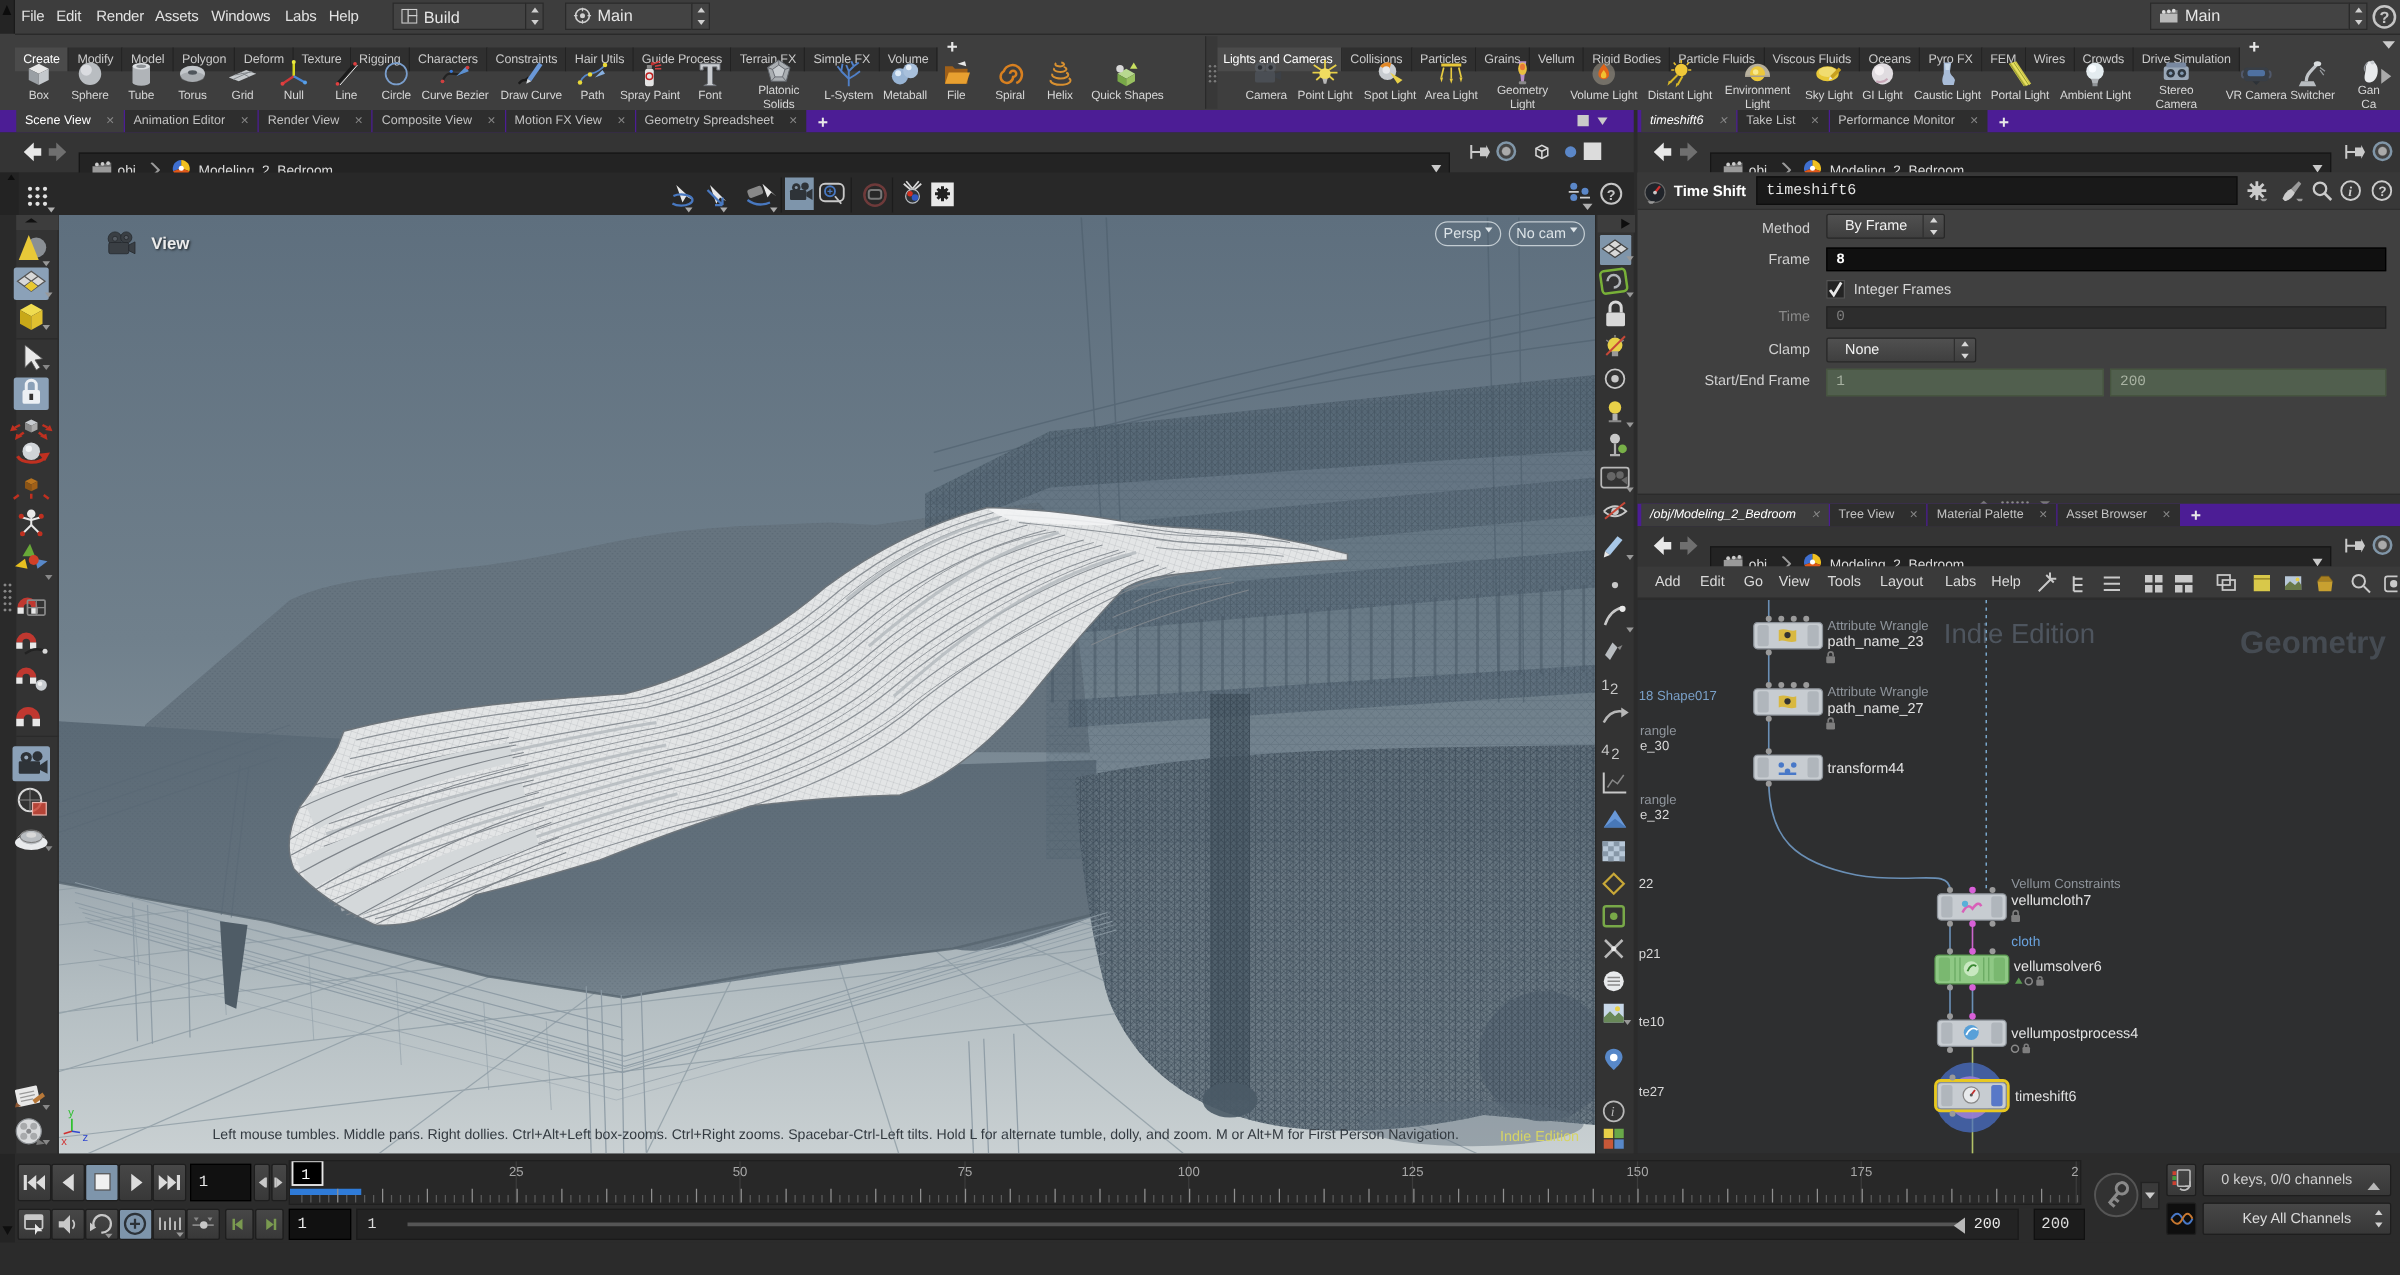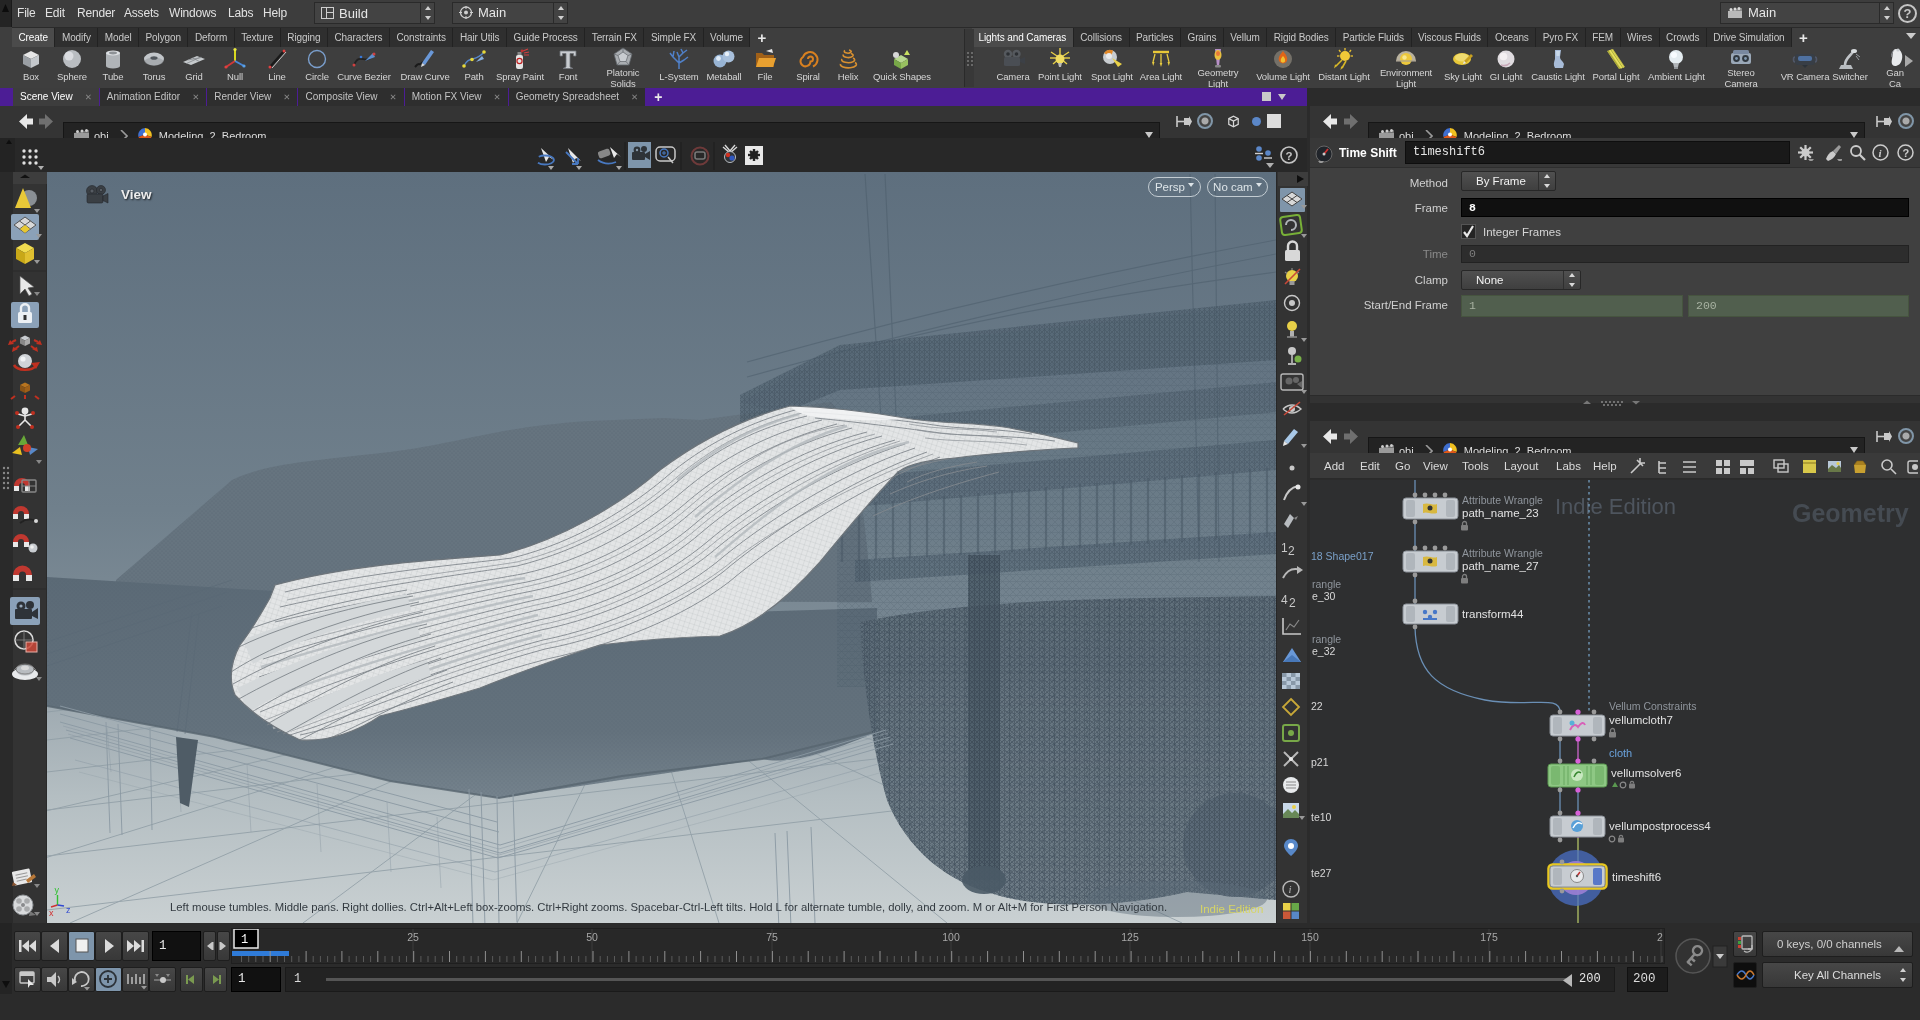--- a/index.html
+++ b/index.html
@@ -10,21 +10,21 @@
 #menubar{left:0;top:0;width:1920px;height:27px;background:#3d3d3d;}
 #menubar .mi{position:absolute;top:6px;color:#e2e2e2;font-size:12px;letter-spacing:-0.2px;}
 .ddbox{position:absolute;height:22px;top:2px;background:#434343;border:1px solid #2a2a2a;color:#e6e6e6;font-size:13px;line-height:20px;}
 .spbtn{position:absolute;top:2px;width:15px;height:22px;background:#434343;border:1px solid #2a2a2a;}
 .spbtn:before,.spbtn:after{content:"";position:absolute;left:3.5px;border:3px solid transparent;}
 .spbtn:before{top:3px;border-bottom:4px solid #d0d0d0;border-top-width:0;}
 .spbtn:after{bottom:3px;border-top:4px solid #d0d0d0;border-bottom-width:0;}
 
 #shelf{left:0;top:27px;width:1920px;height:61px;background:#3e3e3e;}
 .shelftabs{position:absolute;top:1px;height:19px;white-space:nowrap;font-size:0;}
-.stab{display:inline-block;height:19px;line-height:19px;padding:0 6.5px;color:#c9c9c9;font-size:10px;letter-spacing:-0.1px;background:#2f2f2f;border-right:1px solid #222;vertical-align:top;}
+.stab{display:inline-block;height:19px;line-height:19px;padding:0 6.5px;color:#c9c9c9;font-size:10px;letter-spacing:-0.1px;background:#2f2f2f;border-right:1px solid #222;vertical-align:top;margin-top:10px;}
 .stab.on{background:#4b4b4b;color:#fff;}
 .plus{display:inline-block;color:#e8e8e8;font-weight:bold;font-size:15px;padding:0 7px;line-height:19px;vertical-align:top;}
 .shtool{position:absolute;top:20px;width:56px;text-align:center;color:#d6d6d6;font-size:9.5px;letter-spacing:-0.1px;}
 .shtool .ic{display:block;margin:0 auto;width:26px;height:25px;}
 .shtool .lb{display:block;line-height:10.5px;margin-top:0px;white-space:nowrap;}
 
 .ptabbar{background:#4c1d95;height:18px;white-space:nowrap;overflow:hidden;font-size:0;}
 .ptab{display:inline-block;height:18px;line-height:17px;padding:0 7px;color:#c3c3c3;font-size:10px;background:#2e2e2e;margin-right:1px;vertical-align:top;}
 .ptab.on{background:#3d3d3d;color:#fff;}
 .ptab .x{color:#888;font-size:8.5px;padding-left:12px;}
@@ -1174,20 +1174,24 @@
           <circle cx="18" cy="7" r="1.7" fill="#565c63"></circle>
           <rect x="4" y="11" width="16" height="9" rx="1.5"></rect>
           <path d="M20 13 L25 10.5 L25 20 L20 17.5 Z"></path>
         </g>
       </svg>
 
 <div class="abs" style="left:1101px;top:5px;width:53px;height:20px;border:1.3px solid #c3ccd2;border-radius:10px;color:#dde4e8;font-size:11.5px;text-align:center;line-height:18px;">Persp <span style="display:inline-block;width:0;height:0;border:3.5px solid transparent;border-top:4.5px solid #dde4e8;vertical-align:1px;"></span></div>
 <div class="abs" style="left:1160px;top:5px;width:61px;height:20px;border:1.3px solid #c3ccd2;border-radius:10px;color:#dde4e8;font-size:11.5px;text-align:center;line-height:18px;">No cam <span style="display:inline-block;width:0;height:0;border:3.5px solid transparent;border-top:4.5px solid #dde4e8;vertical-align:1px;"></span></div>
 </div>
 
+<div class="abs ptabbar" style="left:1310px;top:88px;width:610px;">
+  <span style="display:inline-block;width:3px;"></span><span class="ptab on" style="font-style:italic;">timeshift6<span class="x">✕</span></span><span class="ptab">Take List<span class="x">✕</span></span><span class="ptab">Performance Monitor<span class="x">✕</span></span><span class="pplus">+</span>
+  
+</div>
 <div class="abs pathbar" style="left:1310px;top:106px;width:610px;">
   <svg class="backarr" style="left:8px;" viewBox="0 0 22 22">
         <path d="M13 3 L5 10.5 L13 18 L13 13.5 L19 13.5 L19 7.5 L13 7.5 Z" fill="#e8e8e8"></path>
       </svg>
   <svg class="backarr" style="left:31px;" viewBox="0 0 22 22">
         <path d="M9 3 L17 10.5 L9 18 L9 13.5 L3 13.5 L3 7.5 L9 7.5 Z" fill="#6f6f6f"></path>
       </svg>
   <div class="crumbbox" style="left:58px;width:497px;">
     <svg width="17" height="14" style="margin:5px 4px -2px 9px;">
           <rect x="1" y="5" width="15" height="8" fill="#9a9a9a"></rect>
@@ -1288,20 +1292,24 @@
             <circle cx="298" cy="6" r="1"></circle>
             <circle cx="302" cy="6" r="1"></circle>
             <circle cx="306" cy="6" r="1"></circle>
             <circle cx="310" cy="6" r="1"></circle>
           </g>
           <path d="M322 2 L330 2 L326 5.5 Z" fill="#777"></path>
         </svg>
   </div>
 </div>
 
+<div class="abs ptabbar" style="left:1310px;top:403px;width:610px;">
+  <span style="display:inline-block;width:3px;"></span><span class="ptab on" style="font-style:italic;">/obj/Modeling_2_Bedroom<span class="x">✕</span></span><span class="ptab">Tree View<span class="x">✕</span></span><span class="ptab">Material Palette<span class="x">✕</span></span><span class="ptab">Asset Browser<span class="x">✕</span></span><span class="pplus">+</span>
+  
+</div>
 <div class="abs pathbar" style="left:1310px;top:421px;width:610px;">
   <svg class="backarr" style="left:8px;" viewBox="0 0 22 22">
         <path d="M13 3 L5 10.5 L13 18 L13 13.5 L19 13.5 L19 7.5 L13 7.5 Z" fill="#e8e8e8"></path>
       </svg>
   <svg class="backarr" style="left:31px;" viewBox="0 0 22 22">
         <path d="M9 3 L17 10.5 L9 18 L9 13.5 L3 13.5 L3 7.5 L9 7.5 Z" fill="#6f6f6f"></path>
       </svg>
   <div class="crumbbox" style="left:58px;width:497px;">
     <svg width="17" height="14" style="margin:5px 4px -2px 9px;">
           <rect x="1" y="5" width="15" height="8" fill="#9a9a9a"></rect>

